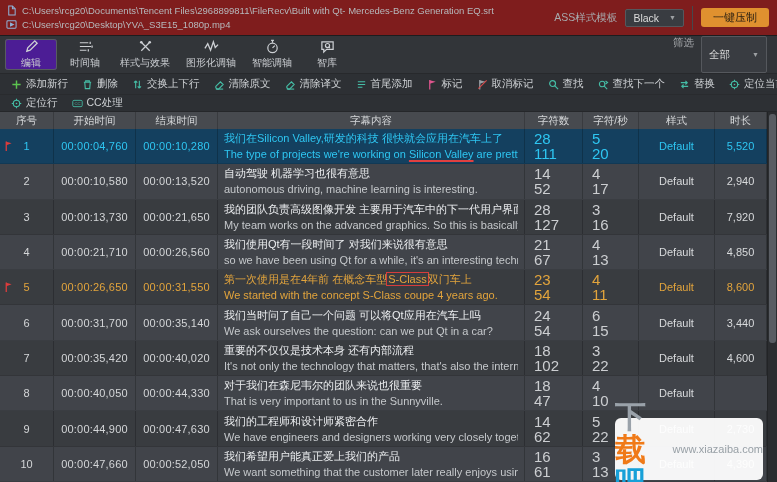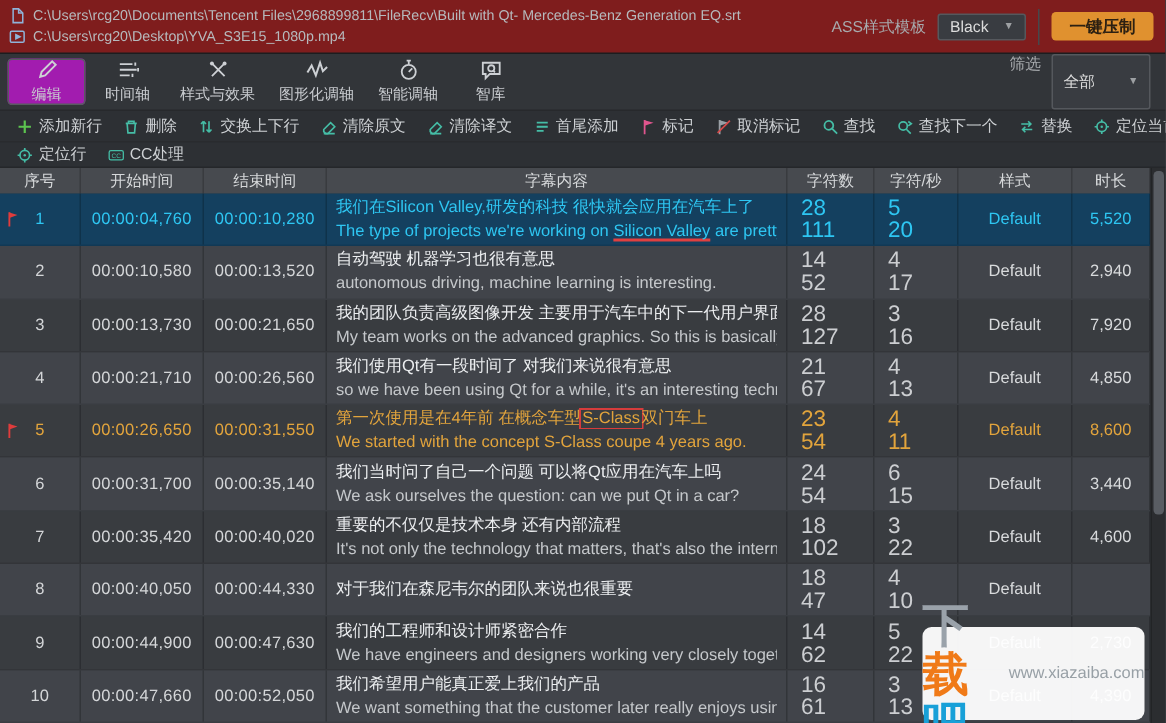--- a/index.html
+++ b/index.html
@@ -11,27 +11,27 @@
   .filebar{height:36px;background:#7f1d1d;border-bottom:1px solid #1c1d1f;display:flex;align-items:stretch}
   .file-list{flex:1;display:flex;flex-direction:column;justify-content:space-evenly;padding:2px 6px;min-width:0}
   .file-line{display:flex;align-items:center;gap:5px;font-size:9.5px;color:#b6b9bc;white-space:nowrap;overflow:hidden}
   .ficon{display:inline-flex;width:11px;height:11px;flex:none}
   .ficon svg{width:11px;height:11px}
   .filebar-right{display:flex;align-items:center;gap:8px;padding:0 8px;flex:none}
   .ass-label{font-size:10.5px;color:#a7aaad}
   .dropdown{background:#393c41;border:1px solid #55585d;color:#dcdcdc;font-size:10.5px;padding:2px 7px;display:flex;align-items:center;gap:10px;border-radius:2px;min-width:58px;justify-content:space-between}
   .caret{font-size:7px;color:#9da0a3;line-height:1}
   .vsep{width:1px;background:#46484c;height:24px}
-  .encode-btn{background:#e0912f;color:#2b2012;font-size:11px;font-weight:bold;padding:2px 12px;border-radius:3px;border:none;cursor:pointer;font-family:inherit}
+  .encode-btn{background:#e0912f;color:#2b2012;font-size:11px;font-weight:normal;padding:2px 12px;border-radius:3px;border:none;cursor:pointer;font-family:inherit}
 
   
   .toolbar{height:38px;background:#323539;border-bottom:1px solid #27292c;display:flex;align-items:stretch;padding-left:4px}
   .tb-items{display:flex;align-items:stretch}
   .tb-item{min-width:52px;padding:0 7px;margin:3px 1px;display:flex;flex-direction:column;align-items:center;justify-content:center;gap:2px;color:#c9ccd0;border-radius:3px}
-  .tb-item.active{background:#a21caf;box-shadow:inset 0 0 0 1px #585c61}
+  .tb-item.active{background:#4c1d95;box-shadow:inset 0 0 0 1px #585c61}
   .ticon{display:inline-flex;width:15px;height:15px}
   .ticon svg{width:15px;height:15px}
   .tb-label{font-size:10px;white-space:nowrap}
   .toolbar-right{margin-left:auto;display:flex;gap:7px;padding-right:10px}
   .filter-label{font-size:10.5px;color:#a7aaad}
   .filter-dd{min-width:66px}
 
   
   .quickbar{background:#2d3034;border-bottom:1px solid #25272a}
   .qrow{display:flex;align-items:center;padding:0 4px}
@@ -485,20 +485,21 @@
           <div class="cell c-dur">4,600</div>
         </div>
         <div class="trow">
           <div class="cell c-idx">
             <span>8</span>
           </div>
           <div class="cell c-time">00:00:40,050</div>
           <div class="cell c-time">00:00:44,330</div>
           <div class="cell c-text">
             <div class="zh">对于我们在森尼韦尔的团队来说也很重要</div>
+            <div class="en">That is very important to us in the Sunnyville.</div>
           </div>
           <div class="cell c-num">
             <div>18</div>
             <div>47</div>
           </div>
           <div class="cell c-num">
             <div>4</div>
             <div>10</div>
           </div>
           <div class="cell c-style">Default</div>

